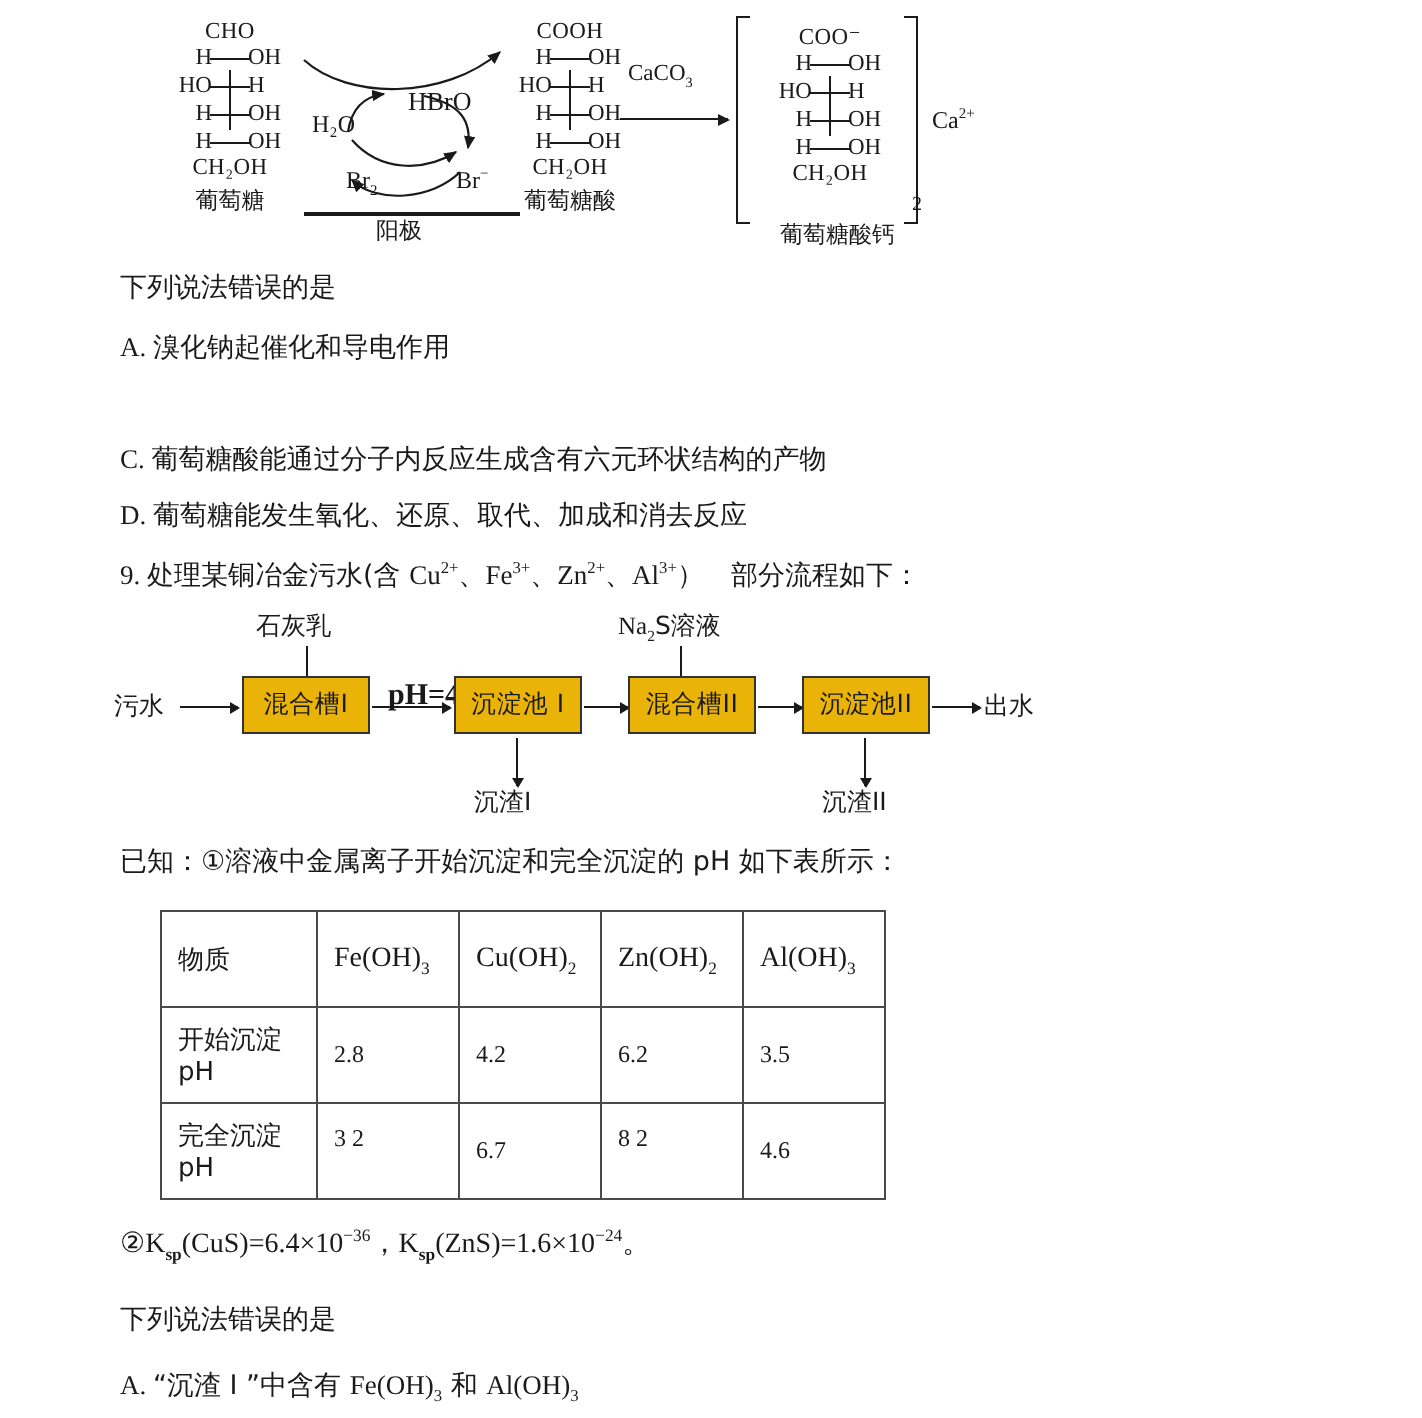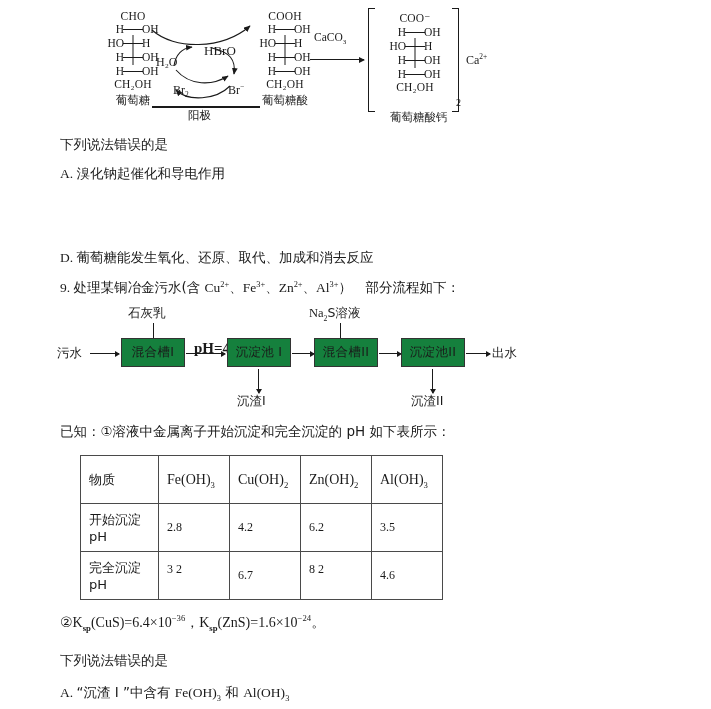--- a/index.html
+++ b/index.html
@@ -73,21 +73,21 @@
     border-left: 6px solid #1a1a1a;
     border-top: 3.4px solid transparent;
     border-bottom: 3.4px solid transparent;
     transform: translateY(-50%);
   }
   .electrode { position: absolute; height: 2.4px; background: #1a1a1a; }
 
   
   #flow { position: absolute; left: 0; top: 301px; width: 711px; height: 100px; }
   .fbox {
-    position: absolute; border: 1px solid #333; background: #15803d;
+    position: absolute; border: 1px solid #333; background: #eab308;
     display: flex; align-items: center; justify-content: center;
     font-size: 12.5px; font-family: "DejaVu Sans", "Liberation Sans", sans-serif;
     box-sizing: border-box; letter-spacing: .3px;
   }
   .harrow { position: absolute; height: 1.2px; background: #1a1a1a; }
   .harrow::after {
     content: ""; position: absolute; right: -1px; top: 50%;
     border-left: 5.5px solid #1a1a1a;
     border-top: 3.2px solid transparent;
     border-bottom: 3.2px solid transparent;
@@ -126,21 +126,21 @@
     font-family: "Liberation Serif", "DejaVu Serif", serif;
   }
 </style>
 </head>
 <body>
 
 <div class="page">
 
   <div id="scheme">
 
-    <div class="fischer" style="left:96px; top:10px; width:74px;">
+    <div class="fischer" style="left:78px; top:10px; width:74px;">
       <div class="cap">CHO</div>
       <div style="position:relative;">
         <div class="spine"></div>
         <div class="row">
           <span class="l">H</span>
           <span class="r">OH</span>
         </div>
         <div class="row">
           <span class="l">HO</span>
           <span class="r">H</span>
@@ -252,20 +252,24 @@
       <span>Ca</span><sup>2+</sup>
     </div>
     <div class="txt cn" style="left:390px; top:112px; font-size:11.5px;">葡萄糖酸钙</div>
   </div>
 
   <div class="txt cn" style="left:60px; top:138px;">下列说法错误的是</div>
 
   <div class="txt" style="left:60px; top:167px;">
     <span class="sci">A.</span>
     <span class="cn">溴化钠起催化和导电作用</span>
+  </div>
+  <div class="txt" style="left:60px; top:223px;">
+    <span class="sci">C.</span>
+    <span class="cn">葡萄糖酸能通过分子内反应生成含有六元环状结构的产物</span>
   </div>
   <div class="txt" style="left:60px; top:251px;">
     <span class="sci">D.</span>
     <span class="cn">葡萄糖能发生氧化、还原、取代、加成和消去反应</span>
   </div>
 
   <div class="txt" style="left:60px; top:281px;">
     <span class="sci">9.</span>
     <span class="cn">处理某铜冶金污水(含 </span><span class="sci"><span>Cu</span><sup>2+</sup></span><span class="cn">、</span><span class="sci"><span>Fe</span><sup>3+</sup></span><span class="cn">、</span><span class="sci"><span>Zn</span><sup>2+</sup></span><span class="cn">、</span><span class="sci"><span>Al</span><sup>3+</sup></span><span class="cn">）　部分流程如下：</span>
   </div>

